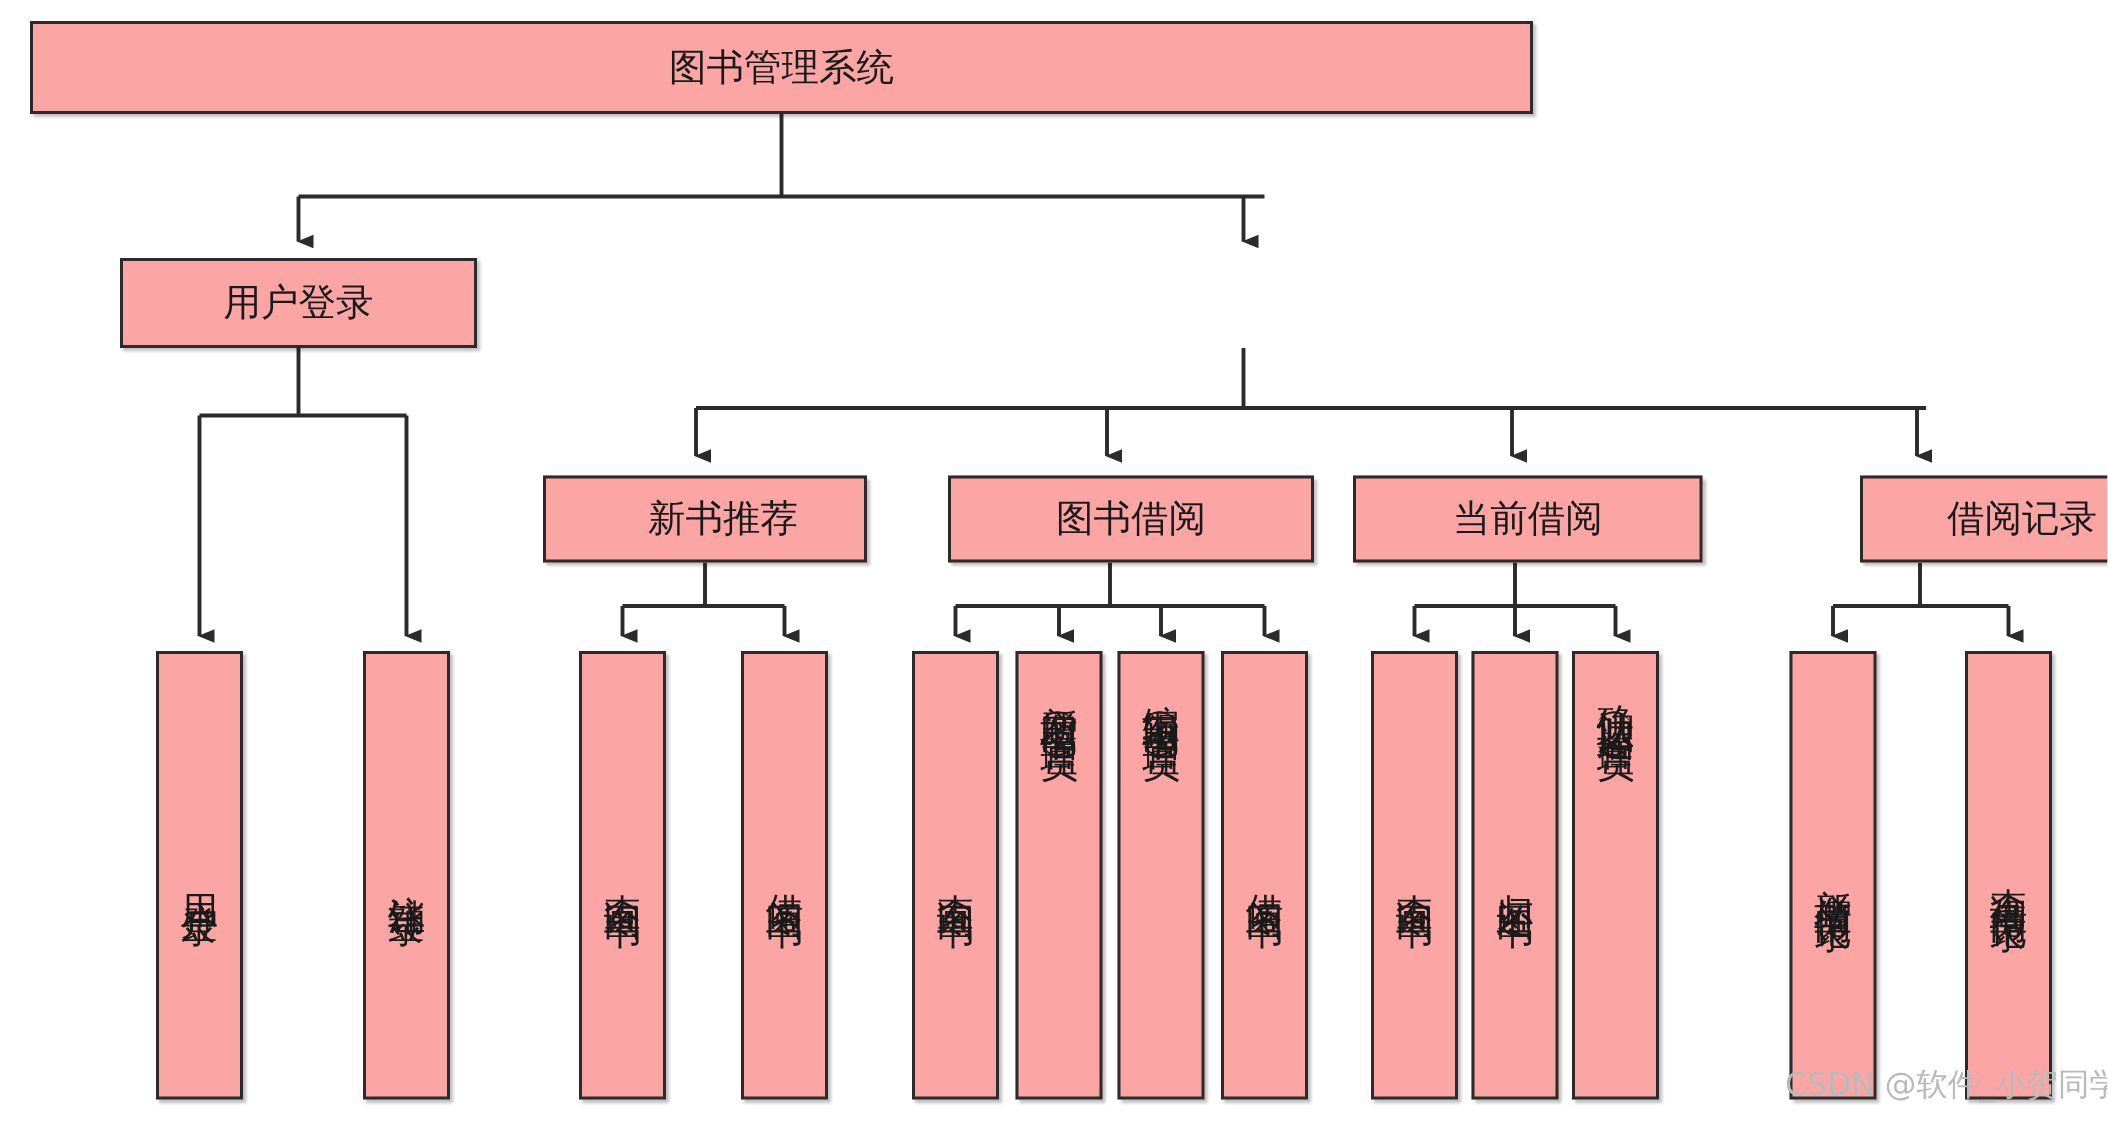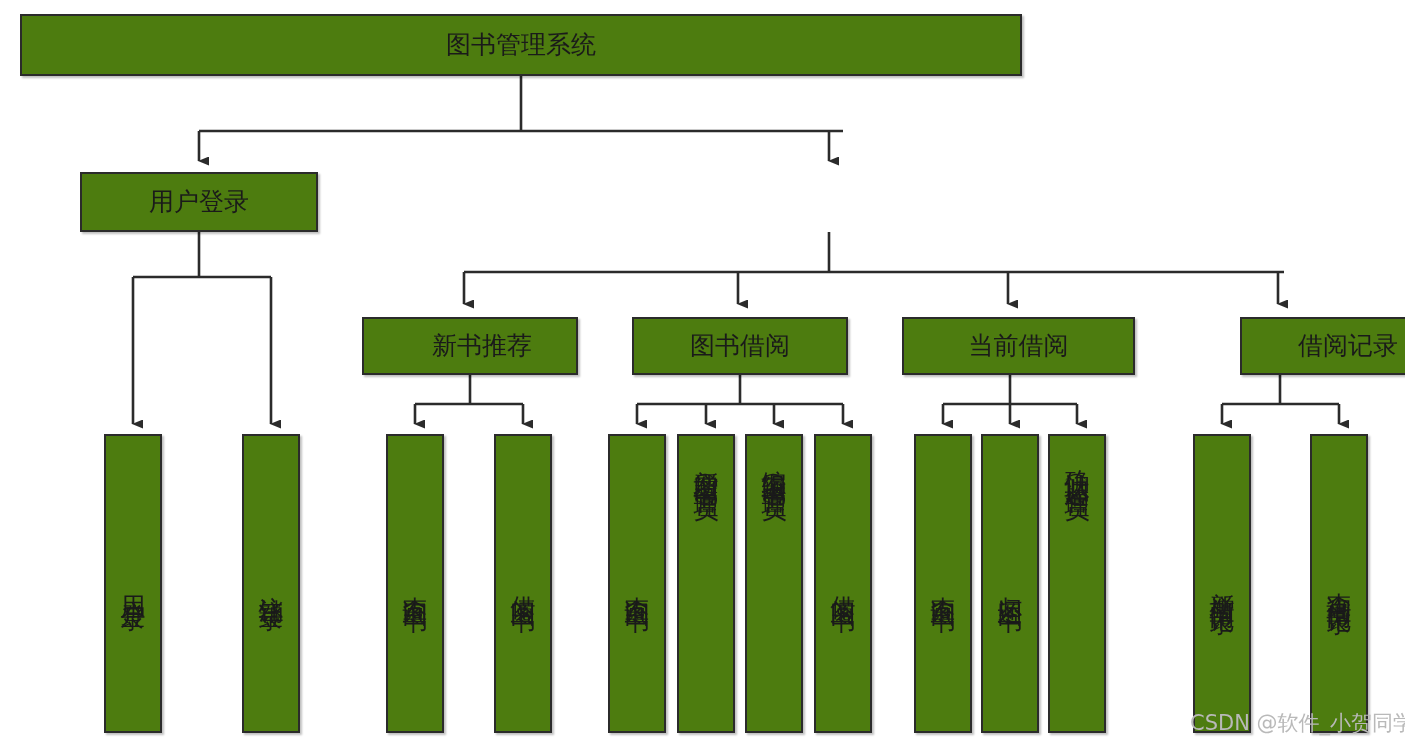--- a/index.html
+++ b/index.html
@@ -22,21 +22,21 @@
     left: 0;
     top: 0;
     width: 1405px;
     height: 747px;
     pointer-events: none;
   }
   .node {
     position: absolute;
     box-sizing: border-box;
     border: 2.5px solid #2b2b2b;
-    background: #4d7c0f;
+    background: #fca5a5;
     display: flex;
     align-items: center;
     justify-content: center;
     box-shadow: 2px 2px 2px rgba(0,0,0,0.25);
   }
   .node .label {
     color: #1a1a1a;
     text-align: center;
     line-height: 1.15;
     white-space: nowrap;
@@ -130,21 +130,21 @@
     <span class="label">图书管理系统</span>
   </div>
 
   <div class="node horiz" style="left:80px; top:172px; width:238px; height:60px;">
     <span class="label">用户登录</span>
   </div>
 
   <div class="node horiz" style="left:362px; top:317px; width:216px; height:58px;padding-left:24px;">
     <span class="label">新书推荐</span>
   </div>
-  <div class="node horiz" style="left:632px; top:317px; width:216px; height:58px;">
+  <div class="node horiz" style="left:632px; top:317px; width:244px; height:58px;">
     <span class="label">图书借阅</span>
   </div>
   <div class="node horiz" style="left:902px; top:317px; width:233px; height:58px;">
     <span class="label">当前借阅</span>
   </div>
   <div class="node horiz" style="left:1240px; top:317px; width:216px; height:58px;">
     <span class="label">借阅记录</span>
   </div>
 
   <div class="node vert mid" style="left:104px; top:434px; width:58px; height:299px;">

